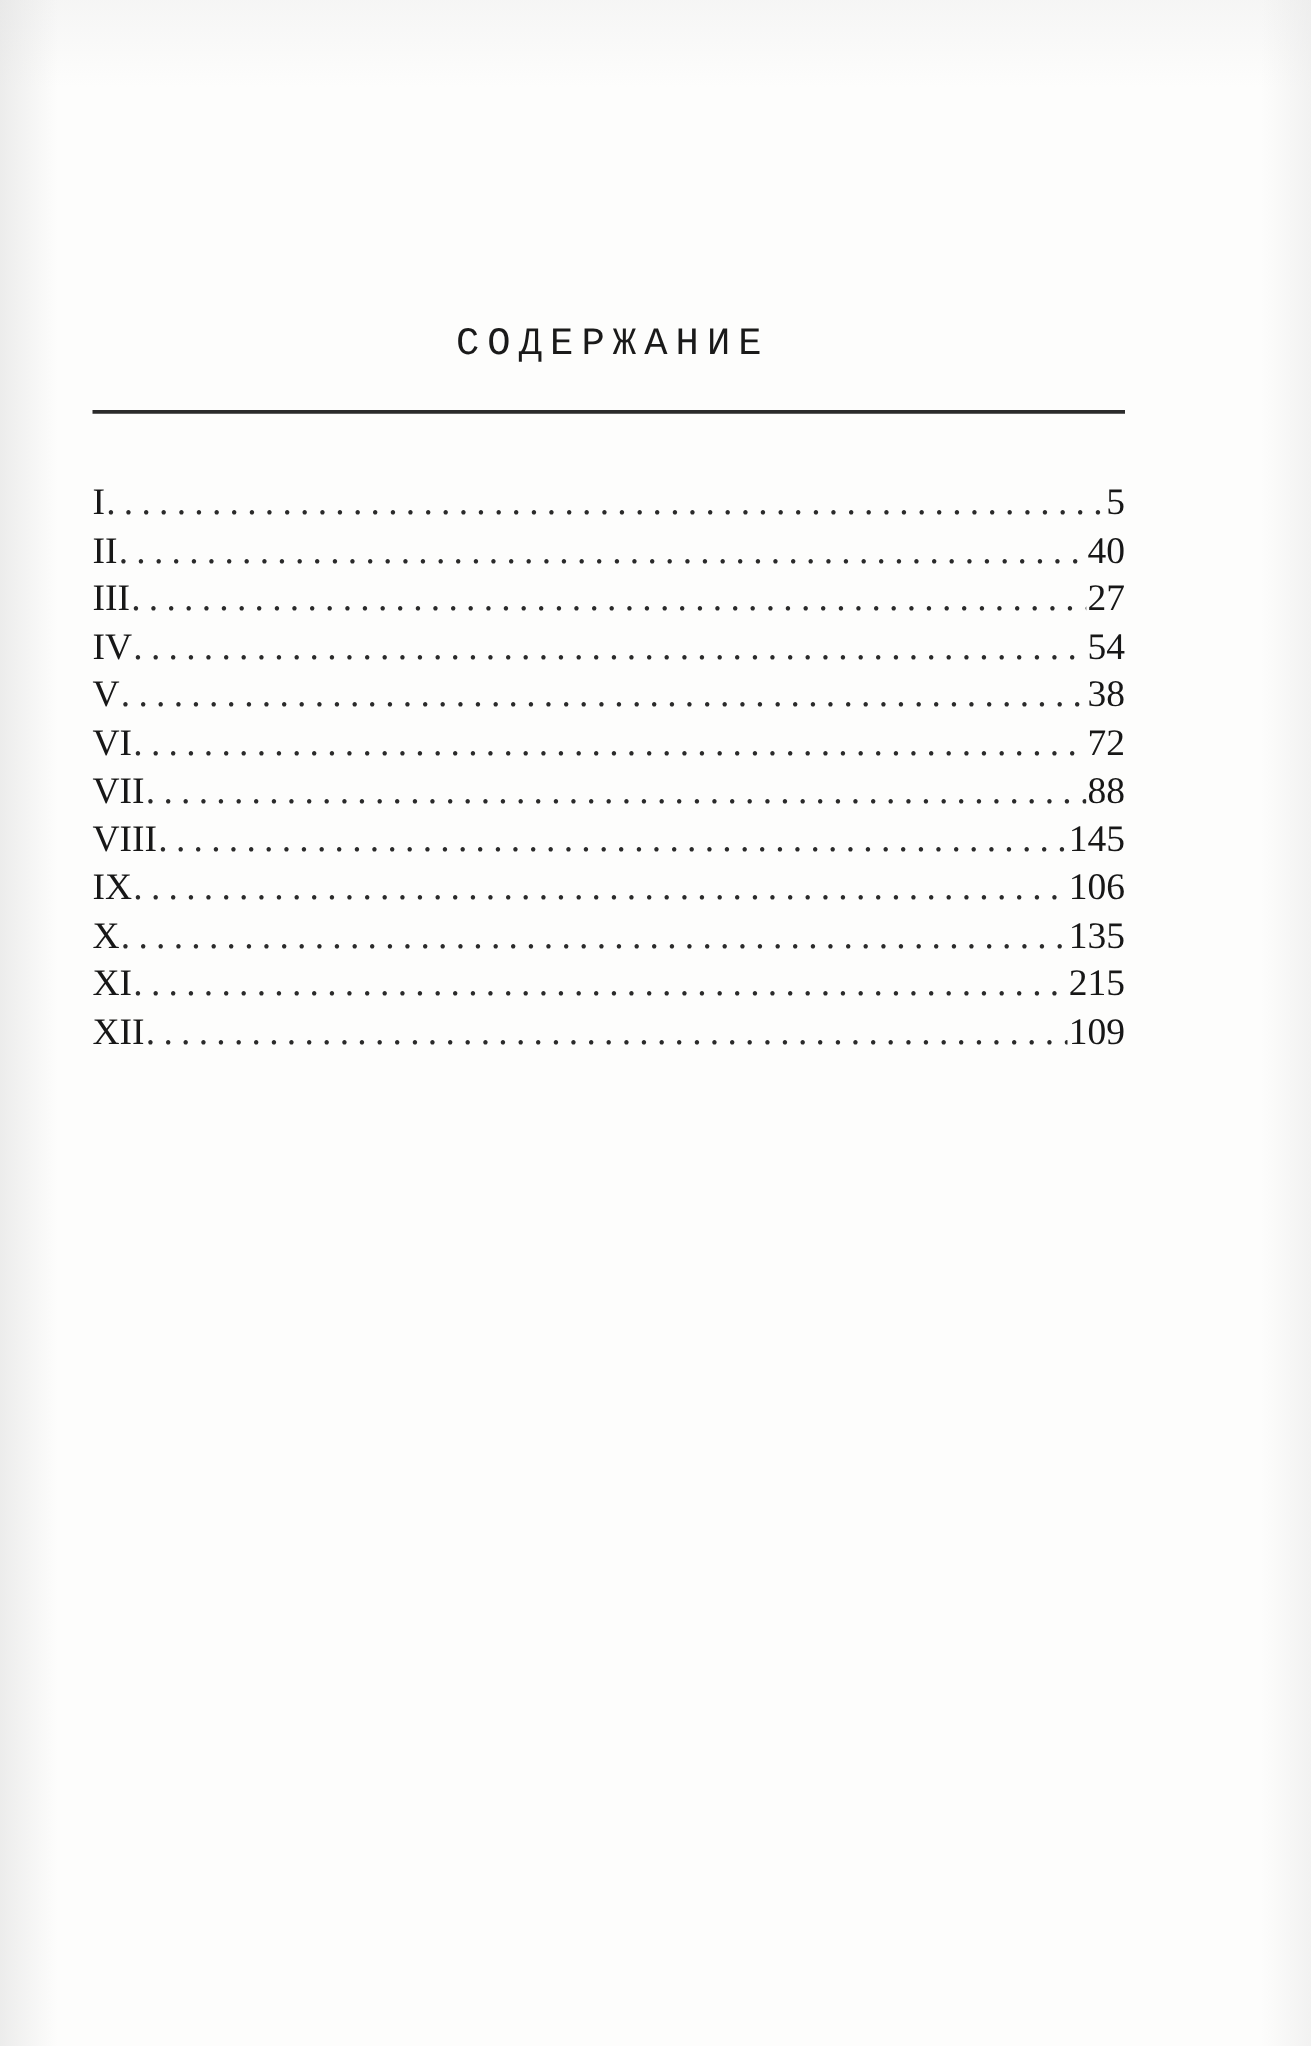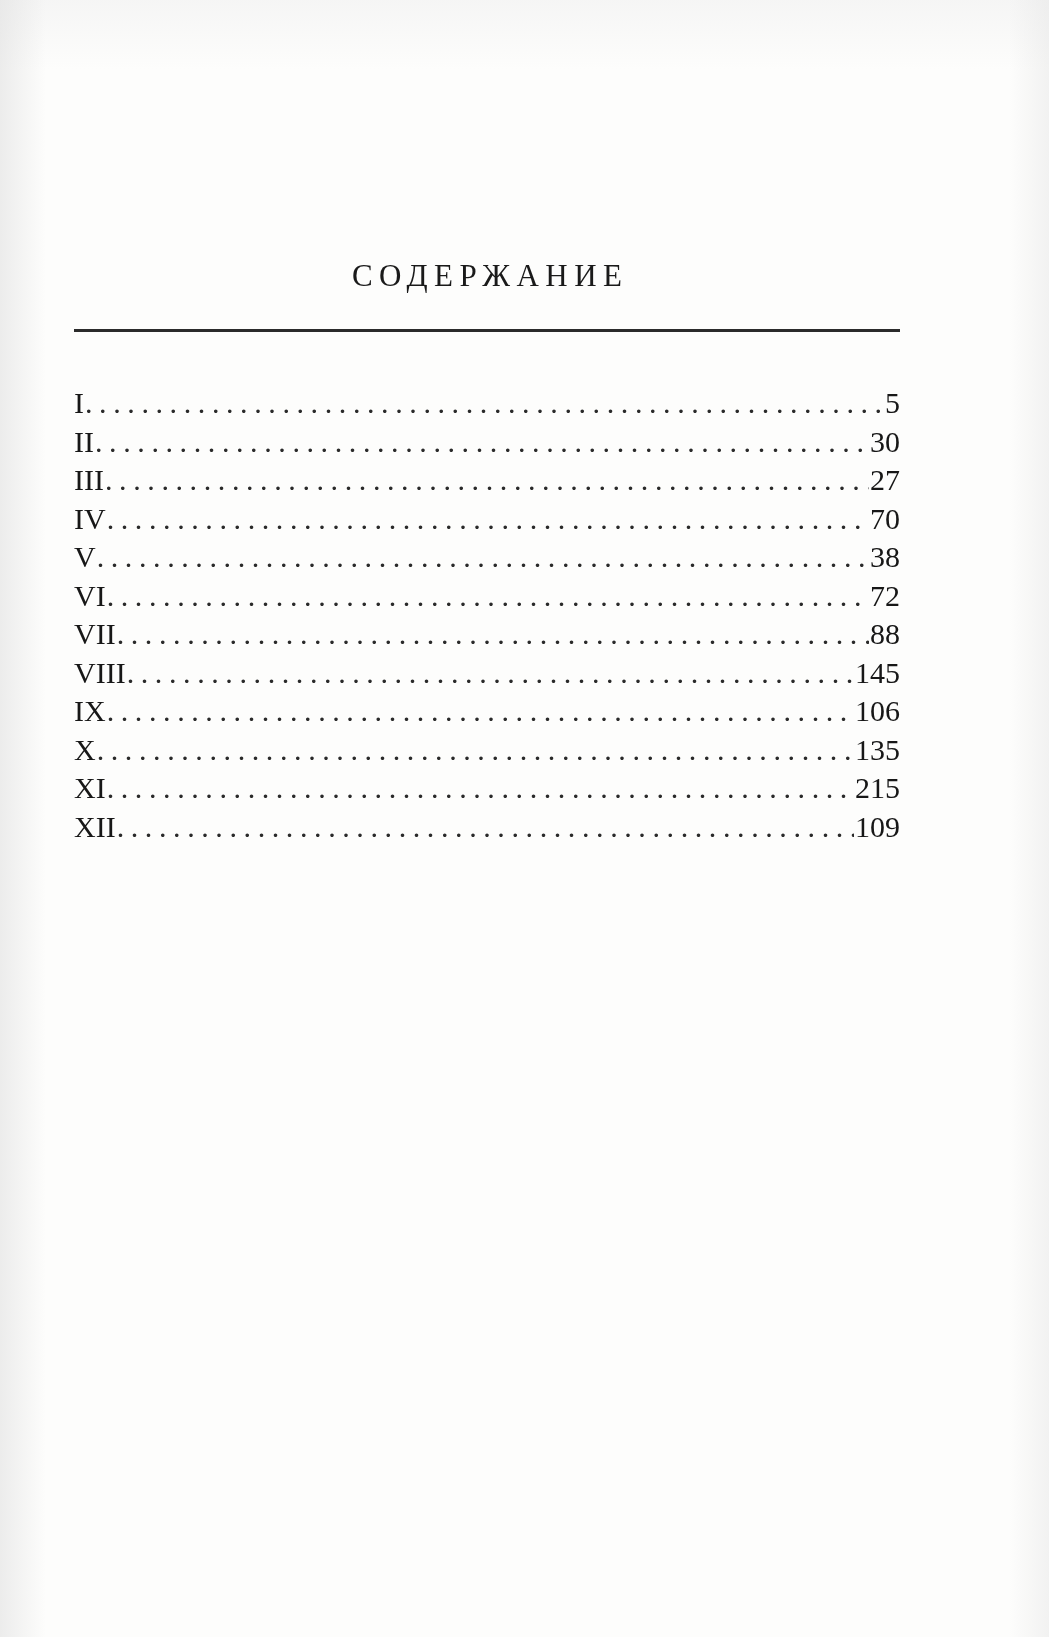--- a/index.html
+++ b/index.html
@@ -34,21 +34,21 @@
     width: 826px;
   }
 
   .toc-title {
     margin-top: 258px;
     text-align: center;
     font-size: 31px;
     letter-spacing: 6.5px;
     text-indent: 6.5px;
     color: #1a1a1a;
-    font-family: Liberation Serif, serif;
+    font-family: Liberation Mono, monospace;
     white-space: nowrap;
   }
 
   .rule {
     margin-top: 35px;
     height: 3px;
     background: #2b2b2b;
     width: 100%;
   }
 
@@ -98,33 +98,33 @@
 
       <div class="toc-row">
         <span class="toc-label">I</span>
         <span class="toc-dots">...........................................................................................</span>
         <span class="toc-page">5</span>
       </div>
 
       <div class="toc-row">
         <span class="toc-label">II</span>
         <span class="toc-dots">...........................................................................................</span>
-        <span class="toc-page">30</span>
+        <span class="toc-page">40</span>
       </div>
 
       <div class="toc-row">
         <span class="toc-label">III</span>
         <span class="toc-dots">...........................................................................................</span>
         <span class="toc-page">27</span>
       </div>
 
       <div class="toc-row">
         <span class="toc-label">IV</span>
         <span class="toc-dots">...........................................................................................</span>
-        <span class="toc-page">70</span>
+        <span class="toc-page">54</span>
       </div>
 
       <div class="toc-row">
         <span class="toc-label">V</span>
         <span class="toc-dots">...........................................................................................</span>
         <span class="toc-page">38</span>
       </div>
 
       <div class="toc-row">
         <span class="toc-label">VI</span>

